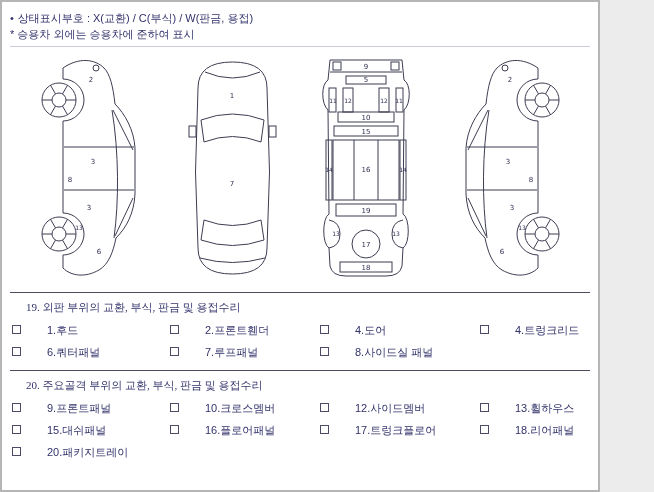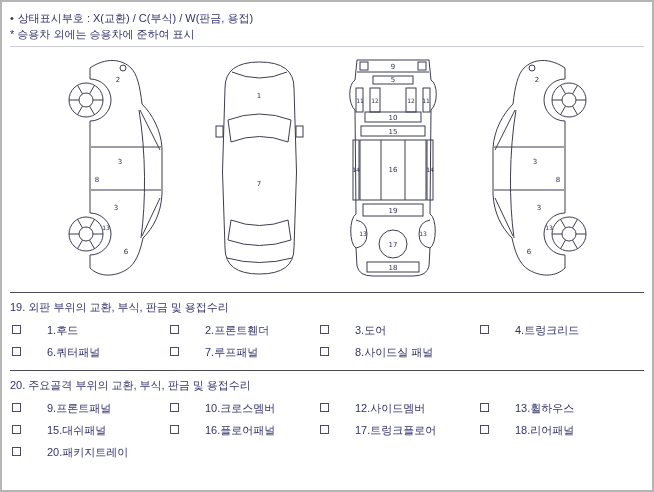--- a/index.html
+++ b/index.html
@@ -1,33 +1,33 @@
 <!DOCTYPE html>
 <html><head>
 <meta charset="utf-8">
 <style>
   * { margin:0; padding:0; box-sizing:border-box; }
   body { background:#ececec; font-family:"Liberation Sans","DejaVu Sans",sans-serif; }
   .page {
-    width:654px; height:492px; background:#ffffff;
+    width:600px; height:492px; background:#ffffff;
     border:2px solid #b5b5b5; padding:8px 8px 4px;
     color:#32326b; font-size:11px; overflow:hidden; position:relative;
   }
   .hline { line-height:16px; white-space:nowrap; }
   .bullet { margin-right:4px; }
   .rule-light { border-top:1px solid #ccccda; margin:4px 0 0; }
   .rule-dark  { border-top:1px solid #4c4c5a; margin:5px 0 4px; }
   .diagram-row { display:flex; justify-content:center; align-items:flex-start; gap:36px; padding:5px 0 2px; height:240px; }
   svg { display:block; }
   .o { fill:none; stroke:#3d3d52; stroke-width:1; }
   svg text { fill:#2f2f52; font-family:"DejaVu Sans",sans-serif; }
   .n  { font-size:7px; }
   .ns { font-size:6px; }
   .section { padding:1px 0 6px; }
-  .section-title { margin:2px 0 9px; }
+  .section-title { margin:2px 16px 9px;font-family:Liberation Serif, serif; }
   .grid { display:grid; grid-template-columns:158px 150px 160px 1fr; row-gap:9px; padding-left:2px; }
   .item { display:flex; align-items:flex-start; line-height:13px;gap:20px; }
   .cb { flex:0 0 auto; width:9px; height:9px; border:1px solid #4b4b66; background:#fff; margin:1px 6px 0 0; }
   .sub { display:block; }
 </style>
 </head>
 <body>
 
 <svg width="0" height="0" style="position:absolute">
   <defs>
@@ -140,21 +140,21 @@
       <div class="item">
           <span class="cb"></span>
           <span>1.후드</span>
         </div>
       <div class="item">
           <span class="cb"></span>
           <span>2.프론트휀더</span>
         </div>
       <div class="item">
           <span class="cb"></span>
-          <span>3.도어</span>
+          <span>4.도어</span>
         </div>
       <div class="item">
           <span class="cb"></span>
           <span>4.트렁크리드</span>
         </div>
       <div class="item">
           <span class="cb"></span>
           <span>6.쿼터패널</span>
         </div>
       <div class="item">

